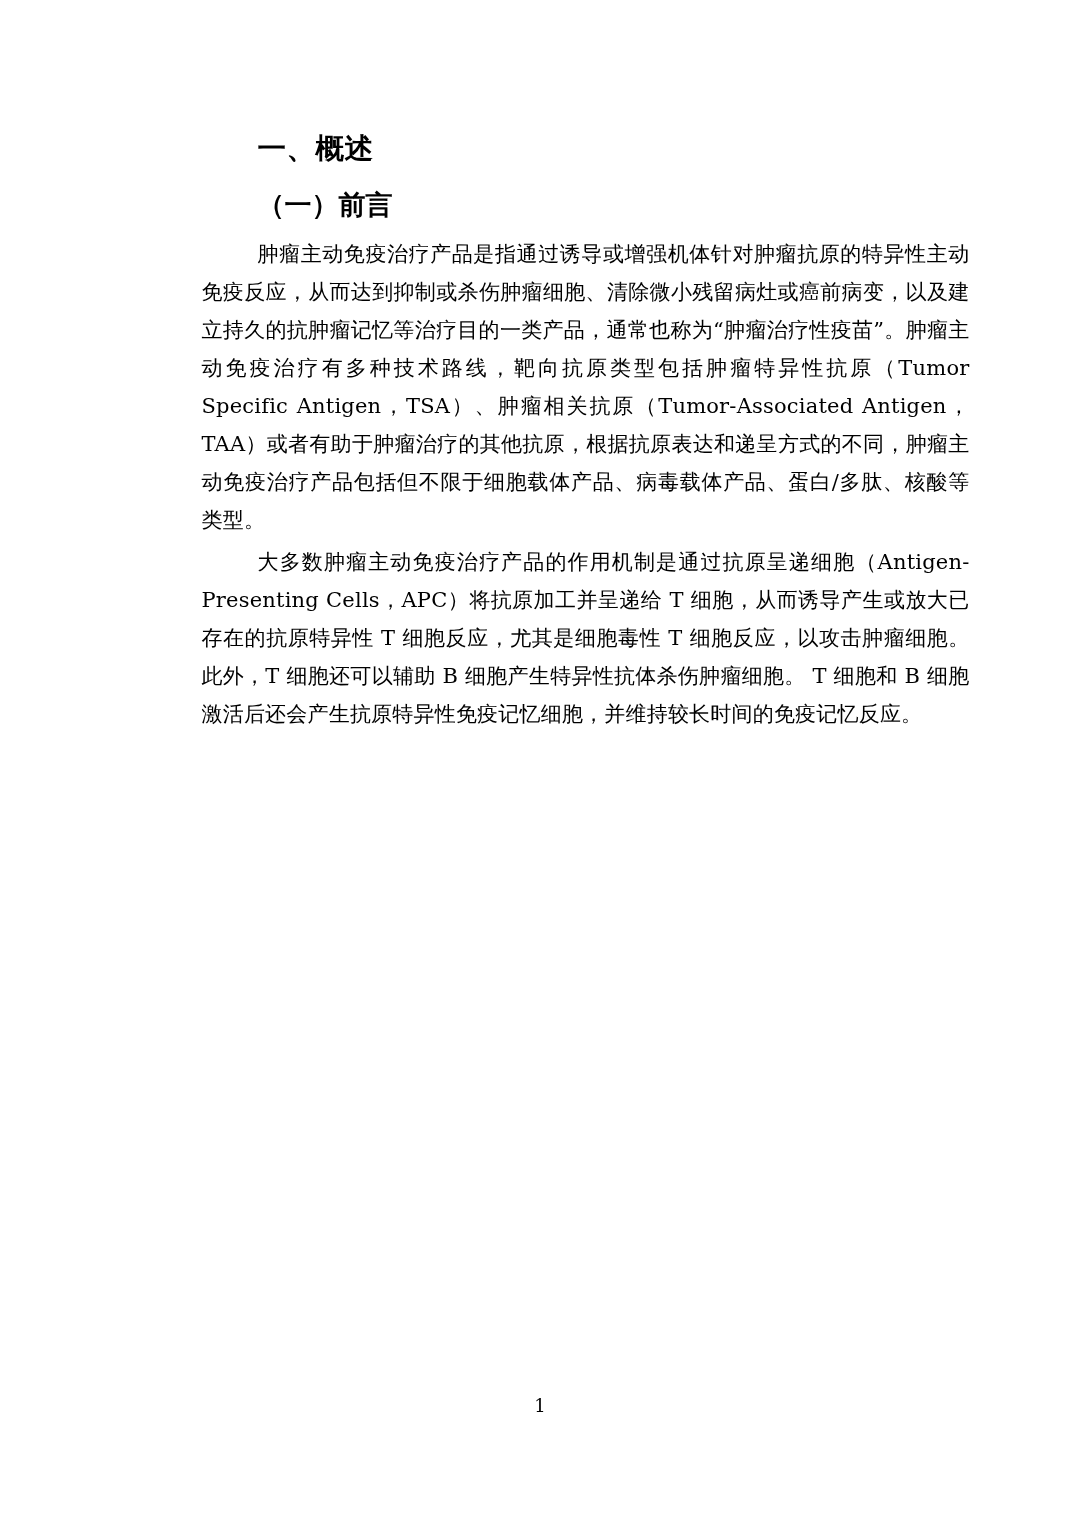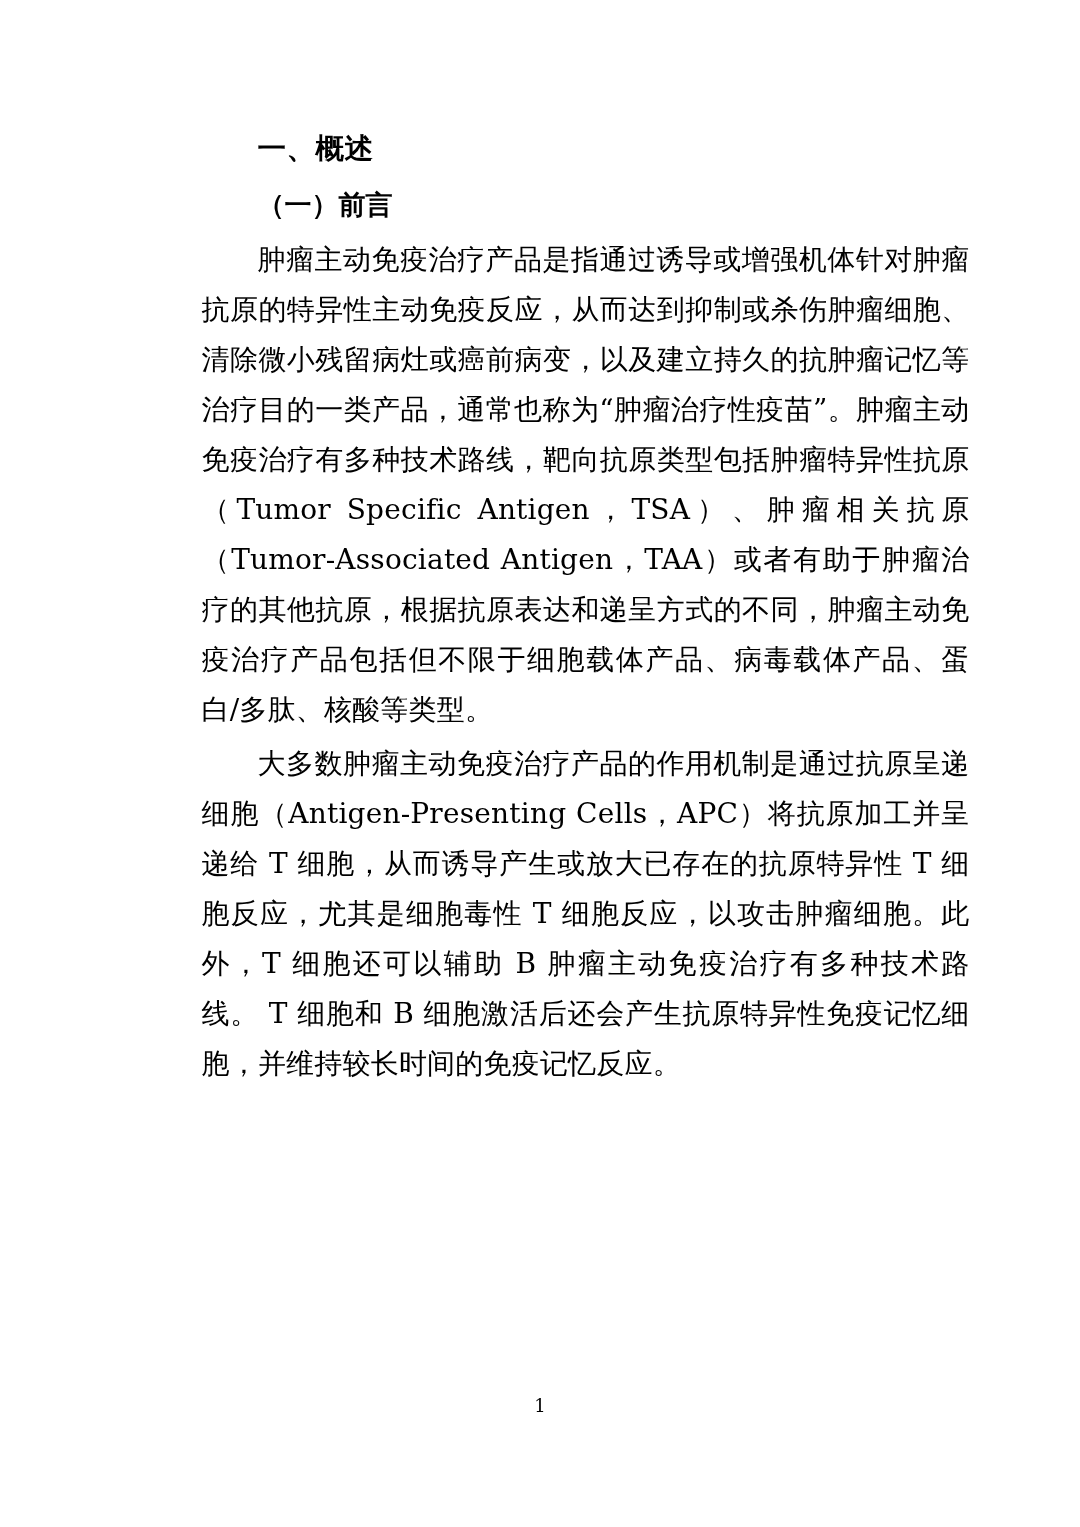--- a/index.html
+++ b/index.html
@@ -33,22 +33,22 @@
     padding-left: 56px;
   }
   .heading-2 {
     font-family: "DejaVu Serif", "Liberation Serif", serif;
     font-size: 27px;
     line-height: 1.5;
     margin: 10px 0 10px 0;
     padding-left: 56px;
   }
   .para {
-    font-size: 28px;
-    line-height: 50px;
+    font-size: 21px;
+    line-height: 38px;
     margin: 0 0 4px 0;
     text-align: justify;
     text-justify: inter-ideograph;
     text-indent: 56px;
     letter-spacing: 0.2px;
   }
   .para.last {
     margin-bottom: 0;
   }
   .page-number {
@@ -67,19 +67,19 @@
 
 <div class="page">
   <div class="content">
 
     <h1 class="heading-1">一、概述</h1>
 
     <h2 class="heading-2">（一）前言</h2>
 
     <p class="para">肿瘤主动免疫治疗产品是指通过诱导或增强机体针对肿瘤抗原的特异性主动免疫反应，从而达到抑制或杀伤肿瘤细胞、清除微小残留病灶或癌前病变，以及建立持久的抗肿瘤记忆等治疗目的一类产品，通常也称为“肿瘤治疗性疫苗”。肿瘤主动免疫治疗有多种技术路线，靶向抗原类型包括肿瘤特异性抗原（Tumor Specific Antigen，TSA）、肿瘤相关抗原（Tumor-Associated Antigen，TAA）或者有助于肿瘤治疗的其他抗原，根据抗原表达和递呈方式的不同，肿瘤主动免疫治疗产品包括但不限于细胞载体产品、病毒载体产品、蛋白/多肽、核酸等类型。</p>
 
-    <p class="para">大多数肿瘤主动免疫治疗产品的作用机制是通过抗原呈递细胞（Antigen-Presenting Cells，APC）将抗原加工并呈递给 T 细胞，从而诱导产生或放大已存在的抗原特异性 T 细胞反应，尤其是细胞毒性 T 细胞反应，以攻击肿瘤细胞。此外，T 细胞还可以辅助 B 肿瘤主动免疫治疗有多种技术路线。 T 细胞和 B 细胞激活后还会产生抗原特异性免疫记忆细胞，并维持较长时间的免疫记忆反应。</p>
+    <p class="para">大多数肿瘤主动免疫治疗产品的作用机制是通过抗原呈递细胞（Antigen-Presenting Cells，APC）将抗原加工并呈递给 T 细胞，从而诱导产生或放大已存在的抗原特异性 T 细胞反应，尤其是细胞毒性 T 细胞反应，以攻击肿瘤细胞。此外，T 细胞还可以辅助 B 细胞产生特异性抗体杀伤肿瘤细胞。 T 细胞和 B 细胞激活后还会产生抗原特异性免疫记忆细胞，并维持较长时间的免疫记忆反应。</p>
 
 
   </div>
 
   <div class="page-number">1</div>
 </div>
 
 </body></html>

